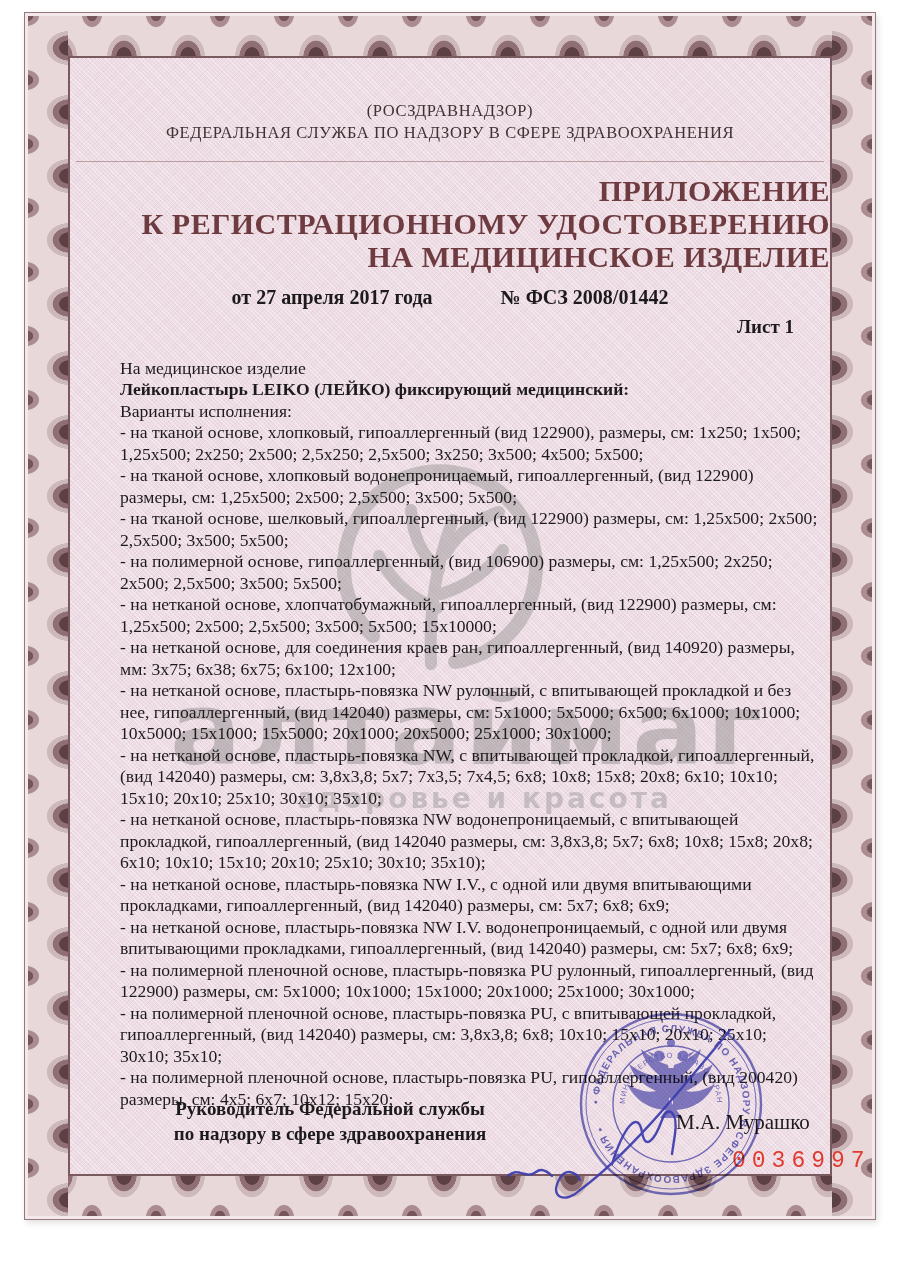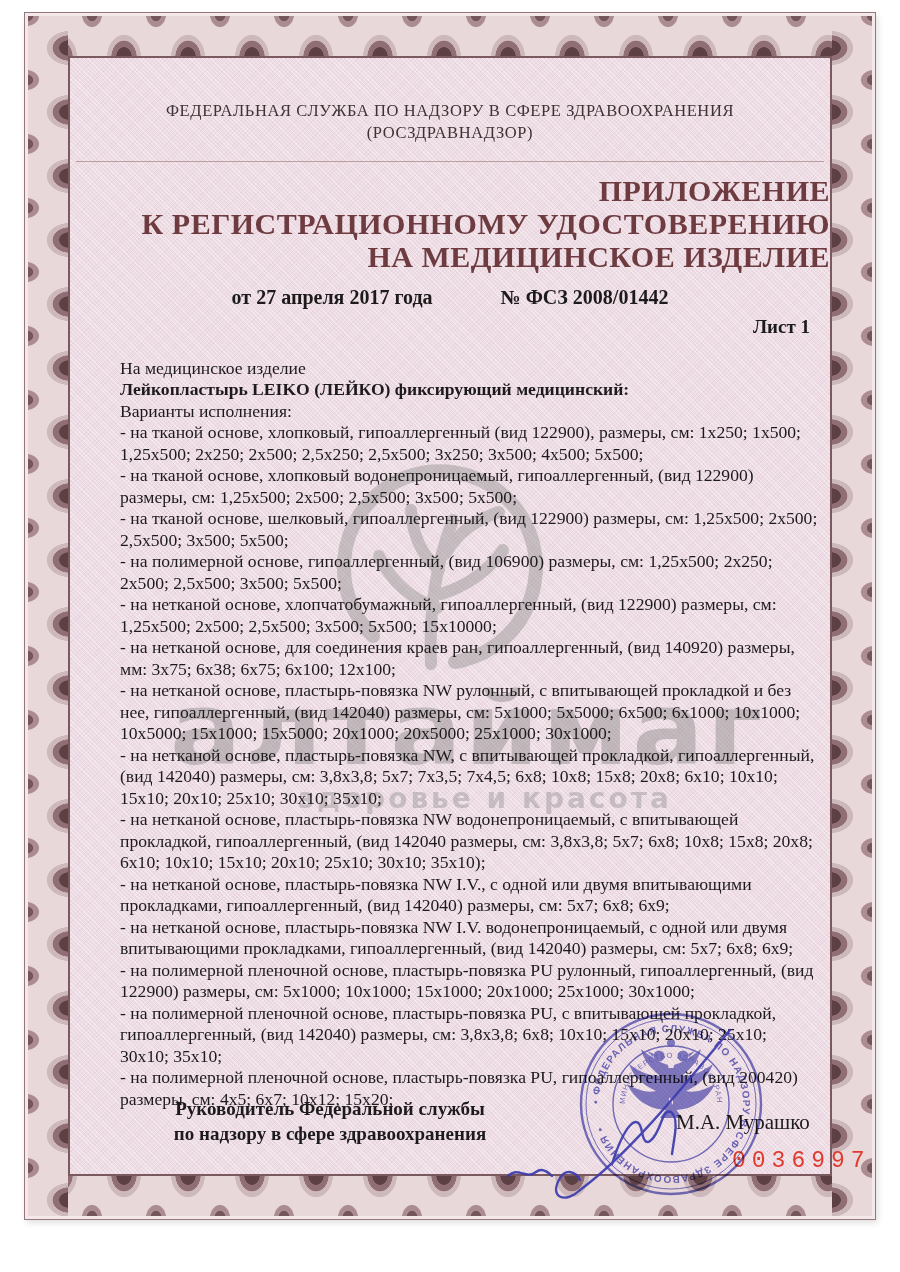--- a/index.html
+++ b/index.html
@@ -68,21 +68,21 @@
   .divider{border:0;border-top:1px solid rgba(143,104,108,.55);margin:16px 6px 6px 6px;}
   .doc-title{
     text-align:right;font-weight:700;color:#6e3b40;
     font-size:30px;line-height:33px;letter-spacing:.5px;margin-top:12px;
   }
   .date-row{
     display:flex;justify-content:center;gap:68px;margin-top:13px;
     font-weight:700;font-size:20px;color:#1d1a1c;
   }
   .sheet{
-    text-align:right;padding-right:20px;margin-top:7px;
+    text-align:right;padding-right:36px;margin-top:7px;
     font-weight:700;font-size:19px;
   }
   .doc-body{margin-top:20px;padding:0 12px 0 50px;font-size:17.6px;line-height:21.5px;}
   .doc-body p{margin:0;}
   .bold{font-weight:700;}
   .sign-block{
     position:absolute;left:50px;top:1038px;width:420px;
     font-weight:700;font-size:19px;line-height:25px;text-align:center;
   }
   .sign-name{
@@ -117,22 +117,22 @@
           <path d="M 106,112 C 88,96 80,78 78,52" stroke-width="12"></path>
           <path d="M 112,96 C 126,74 142,62 166,54" stroke-width="12"></path>
           <path d="M 108,136 C 134,128 156,112 170,92" stroke-width="12"></path>
         </g>
       </svg>
       <div class="wm-brand">алтаймаг</div>
       <div class="wm-tagline">здоровье и красота</div>
 
       <div class="content">
         <div class="agency">
+          <div>(РОСЗДРАВНАДЗОР)</div>
           <div>ФЕДЕРАЛЬНАЯ СЛУЖБА ПО НАДЗОРУ В СФЕРЕ ЗДРАВООХРАНЕНИЯ</div>
-          <div>(РОСЗДРАВНАДЗОР)</div>
         </div>
         <hr class="divider">
         <div class="doc-title">
           <div>ПРИЛОЖЕНИЕ</div>
           <div>К РЕГИСТРАЦИОННОМУ УДОСТОВЕРЕНИЮ</div>
           <div>НА МЕДИЦИНСКОЕ ИЗДЕЛИЕ</div>
         </div>
         <div class="date-row">
           <span>от 27 апреля 2017 года</span>
           <span>№  ФСЗ 2008/01442</span>

